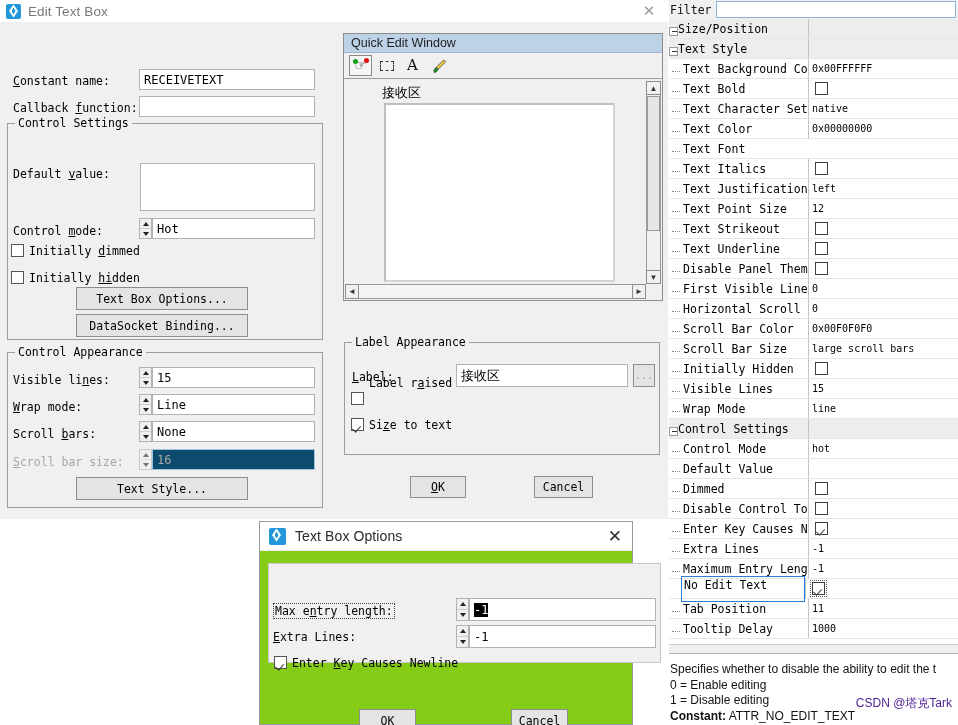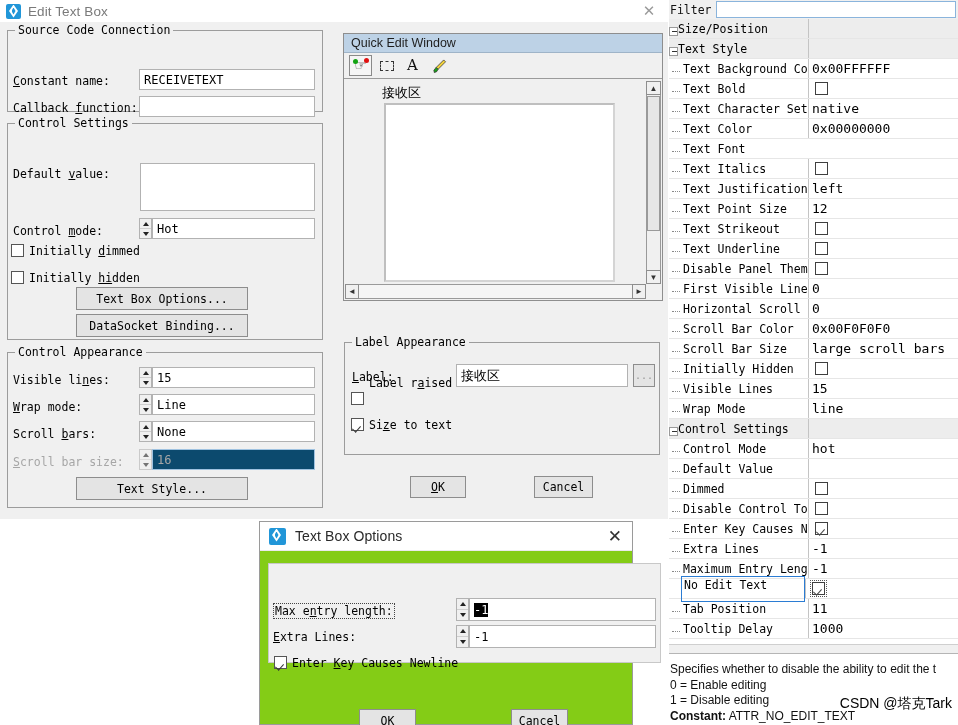--- a/index.html
+++ b/index.html
@@ -242,21 +242,21 @@
     border: 1px solid #9a9a9a; background: #fff;
   }
   .tree-box::after {
     content: ""; position: absolute; left: 2px; top: 3px; width: 5px;
     border-top: 1px solid #333;
   }
   .pval {
     flex: 1; position: relative; height: 100%;
     border-left: 1px solid #c4c4c4;
     display: flex; align-items: center;
-    font-family: "DejaVu Sans Mono", monospace; font-size: 13px; color: #000;
+    font-family: "DejaVu Sans Mono", monospace; font-size: 10px; color: #000;
     padding-left: 3px;
     white-space: nowrap; overflow: hidden;
   }
   .prow.cat .pval { border-left: 1px solid #c4c4c4; }
   .pchk {
     width: 13px; height: 13px; background: #fff; border: 1px solid #3f3f3f;
     position: relative; margin-left: 3px; flex: none;
   }
   .pchk.on::after {
     content: ""; position: absolute; left: 2px; top: 4px;
@@ -280,21 +280,21 @@
     padding: 8px 2px 0 1px;
     font-family: "Liberation Sans", sans-serif;
     font-size: 12px; color: #111;
     line-height: 15.5px;
     overflow: hidden;
   }
   .desc b { font-weight: bold; }
   .watermark {
     position: absolute; right: 6px; bottom: 14px;
     font-family: "Liberation Sans", sans-serif;
-    font-size: 14px; color: #000000;
+    font-size: 12px; color: #4c1d95;
     white-space: nowrap;
     margin-top: 16px;
   }
   .grid-scroll-corner {
     position: absolute; left: 0; right: 0; bottom: 0; height: 9px;
     background: #f0f0f0; border-top: 1px solid #cfcfcf;
   }
 
   
   .tbo {
@@ -329,23 +329,20 @@
   <div class="main-dialog">
 
     <div class="titlebar">
       <div class="ni-logo"></div>
       <div class="title-text">Edit Text Box</div>
       <div class="win-close">✕</div>
     </div>
 
     <div class="dlg-body">
 
-      <div class="grp" style="left:7px; top:8px; width:316px; height:82px;">
-        <div class="grp-title">Source Code Connection</div>
-      </div>
       <div class="lbl" style="left:13px; top:52px;"><span class="u">C</span><span>onstant name:</span></div>
       <div class="tbox" style="left:139px; top:47px; width:176px; height:21px;">RECEIVETEXT</div>
 
       <div class="lbl" style="left:13px; top:79px;">Callback <span class="u">f</span>unction:</div>
       <div class="tbox" style="left:139px; top:74px; width:176px; height:21px;"></div>
 
       <div class="grp" style="left:7px; top:101px; width:316px; height:217px;">
         <div class="grp-title">Control Settings</div>
       </div>
       <div class="lbl" style="left:13px; top:145px;">Default <span class="u">v</span>alue:</div>

